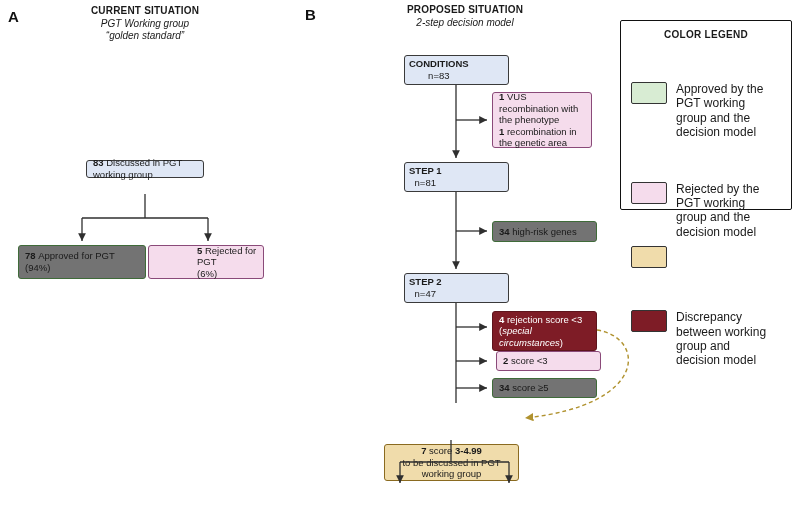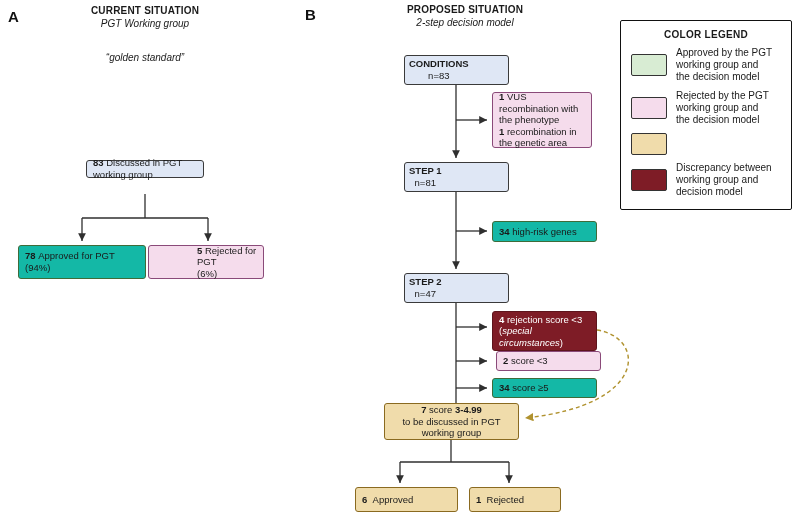--- a/index.html
+++ b/index.html
@@ -28,40 +28,39 @@
     font-weight: bold;
     letter-spacing: 0.2px;
   }
   .title-sub {
     font-size: 10px;
     font-style: italic;
   }
   .title-sub2 {
     font-size: 10px;
     font-style: italic;
-    margin-top: 22px;
   }
   .box {
     position: absolute;
     border: 1px solid #2f2f2f;
     border-radius: 3px;
     display: flex;
     align-items: center;
     justify-content: flex-start;
     text-align: center;
     font-size: 9.5px;
     line-height: 1.22;
     padding: 2px 4px;
   }
   .box.left-align { justify-content: flex-start; text-align: left; padding-left: 6px; }
   .box b { font-weight: bold; }
   .blue { background: #dfe7f5; border-color: #3a3a3a; }
-  .green { background: #14b8a6; border-color: #3f6b39; }
+  .green { background: #737373; border-color: #3f6b39; }
   .pink { background: #f5dcec; border-color: #8a4a79; }
-  .tan { background: #f0dcab; border-color: #8a6a20; }
+  .tan { background: #f0dcab; border-color: #8a6a20; margin-top: 41px; }
   .darkred { background: #7e1c26; border-color: #5d141c; color: #ffffff; }
   .legend {
     position: absolute;
     border: 1.4px solid #111;
     background: #fff;
     border-radius: 2px;
   }
   .legend-title {
     text-align: center;
     font-size: 10px;
@@ -74,24 +73,25 @@
     align-items: center;
     margin: 7px 0 0 10px;
   }
   .swatch {
     width: 36px; height: 22px;
     border: 1px solid #333;
     border-radius: 2px;
     flex: 0 0 auto;
   }
   .legend-text {
-    font-size: 10px;
+    font-size: 12px;
     line-height: 1.2;
     margin-left: 9px;
     width: 98px;
+    margin-top: 35px;
   }
   svg.lines {
     position: absolute;
     left: 0; top: 0;
     width: 800px; height: 520px;
     pointer-events: none;
   }
   .stepname { font-weight: bold; }
 </style>
 </head>

